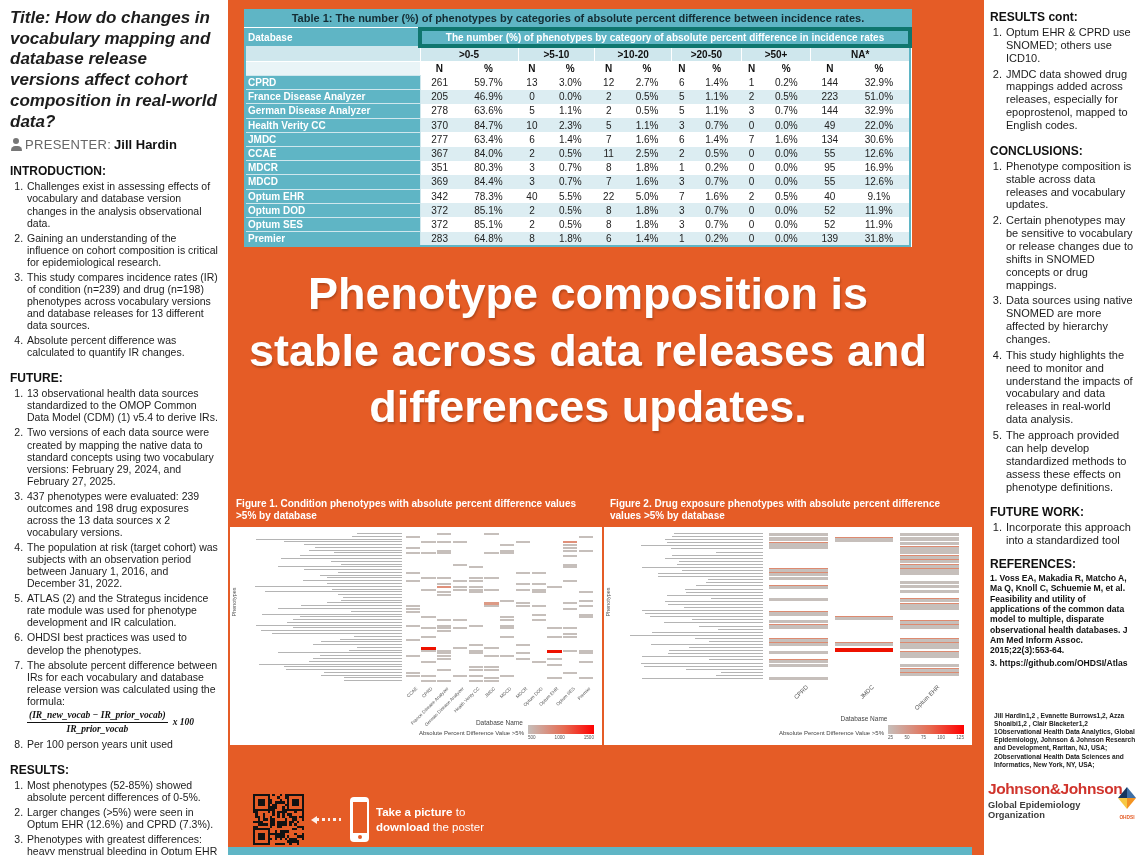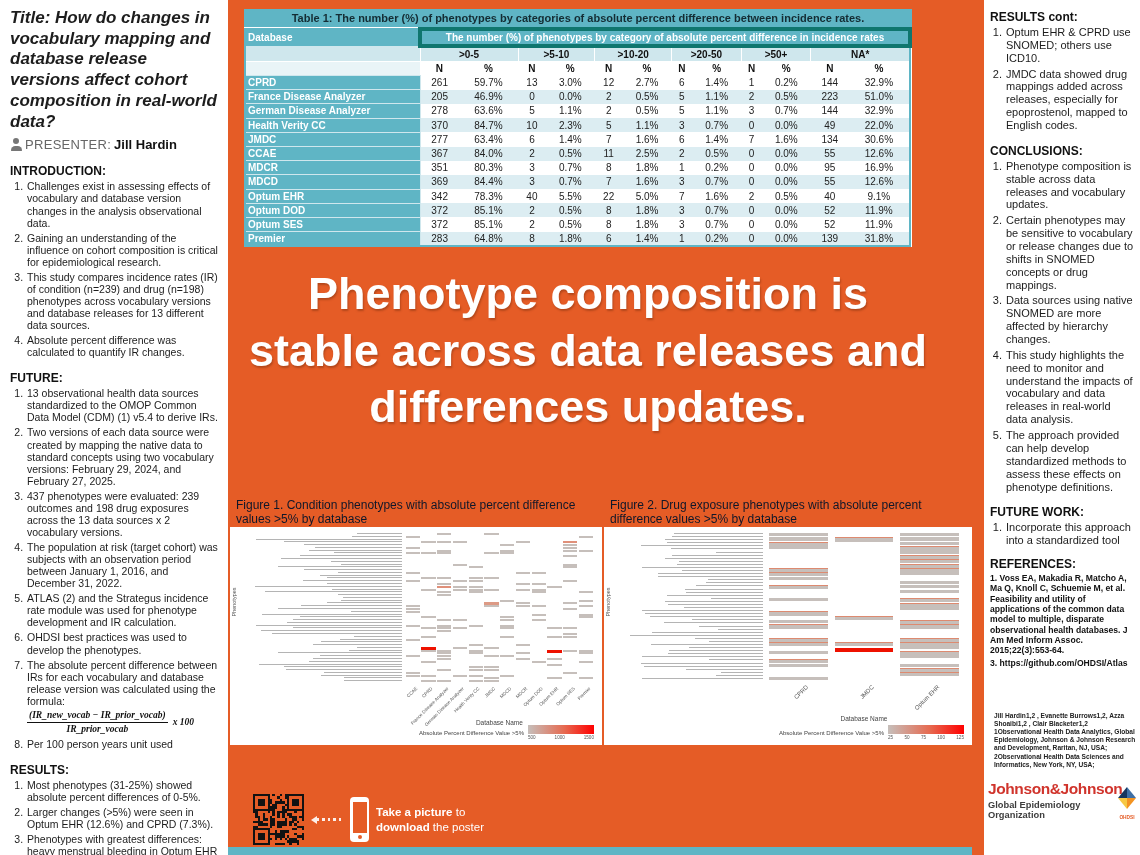--- a/index.html
+++ b/index.html
@@ -52,21 +52,21 @@
   #t1 .c-empty2{background:#e9f4f7;}
   #t1 td.val{text-align:center;color:#222;}
   #t1 tbody tr:nth-child(even) td.val{background:#dcedf2;}
   #t1 .c-note{background:#5fb5c5;color:#fff;font-weight:bold;font-size:9.5px;text-align:left;padding:2px 4px;}
 
   #headline{position:absolute;left:232px;top:266px;width:712px;text-align:center;color:#fff;font-weight:bold;font-size:45px;line-height:1.26;text-shadow:1px 2px 2px rgba(90,35,10,.35);}
 
   .figure{position:absolute;top:497px;}
   #fig1{left:230px;width:372px;}
   #fig2{left:604px;width:368px;}
-  .fig-caption{color:#0f172a;font-weight:normal;font-size:12px;line-height:1.2;padding:1px 6px 3px 6px;height:26px;}
+  .fig-caption{color:#ffffff;font-weight:bold;font-size:10px;line-height:1.2;padding:1px 6px 3px 6px;height:26px;}
   .fig-panel{position:relative;background:#fff;height:218px;overflow:hidden;}
   .ylab{position:absolute;left:-16px;top:72px;transform:rotate(-90deg);font-size:5.5px;color:#555;width:40px;text-align:center;}
   .lline{position:absolute;right:2%;height:1px;background:#9b9b9b;opacity:.75;}
   .hbar{position:absolute;}
   .xtick{position:absolute;top:0;transform-origin:100% 0;transform:rotate(-45deg);white-space:nowrap;color:#555;}
   .xlabel{position:absolute;text-align:center;color:#444;font-size:6.5px;}
   .legend{position:absolute;display:flex;align-items:flex-end;gap:4px;}
   .legend .lg-label{font-size:6px;color:#444;margin-bottom:4px;}
   .lg-grad-wrap{display:flex;flex-direction:column;}
   .lg-grad{height:9px;background:linear-gradient(to right,#c6bfbb,#e66a50 55%,#f00 100%);}
@@ -123,21 +123,21 @@
               <span class="frac">
                 <span class="num">(IR_new_vocab − IR_prior_vocab)</span>
                 <span class="den">IR_prior_vocab</span>
               </span>
               <span class="mult">x 100</span>
             </div></li>
           <li class="sec-item">Per 100 person years unit used</li>
         </ol>
         <div class="sec-head">RESULTS:</div>
         <ol class="sec-list">
-          <li class="sec-item">Most phenotypes (31-25%) showed absolute percent differences of 0-5%.</li>
+          <li class="sec-item">Most phenotypes (52-85%) showed absolute percent differences of 0-5%.</li>
           <li class="sec-item">Larger changes (&gt;5%) were seen in Optum EHR (12.6%) and CPRD (7.3%).</li>
           <li class="sec-item">Phenotypes with greatest differences: heavy menstrual bleeding in Optum EHR &amp; CPRD, and epoprostenol in JMDC.</li>
         </ol>
       </div>
   </aside>
 
   <div id="table1-wrap">
     <div class="t1-title">Table 1: The number (%) of phenotypes by categories of absolute percent difference between incidence rates.</div>
     <table id="t1">
         <thead>

